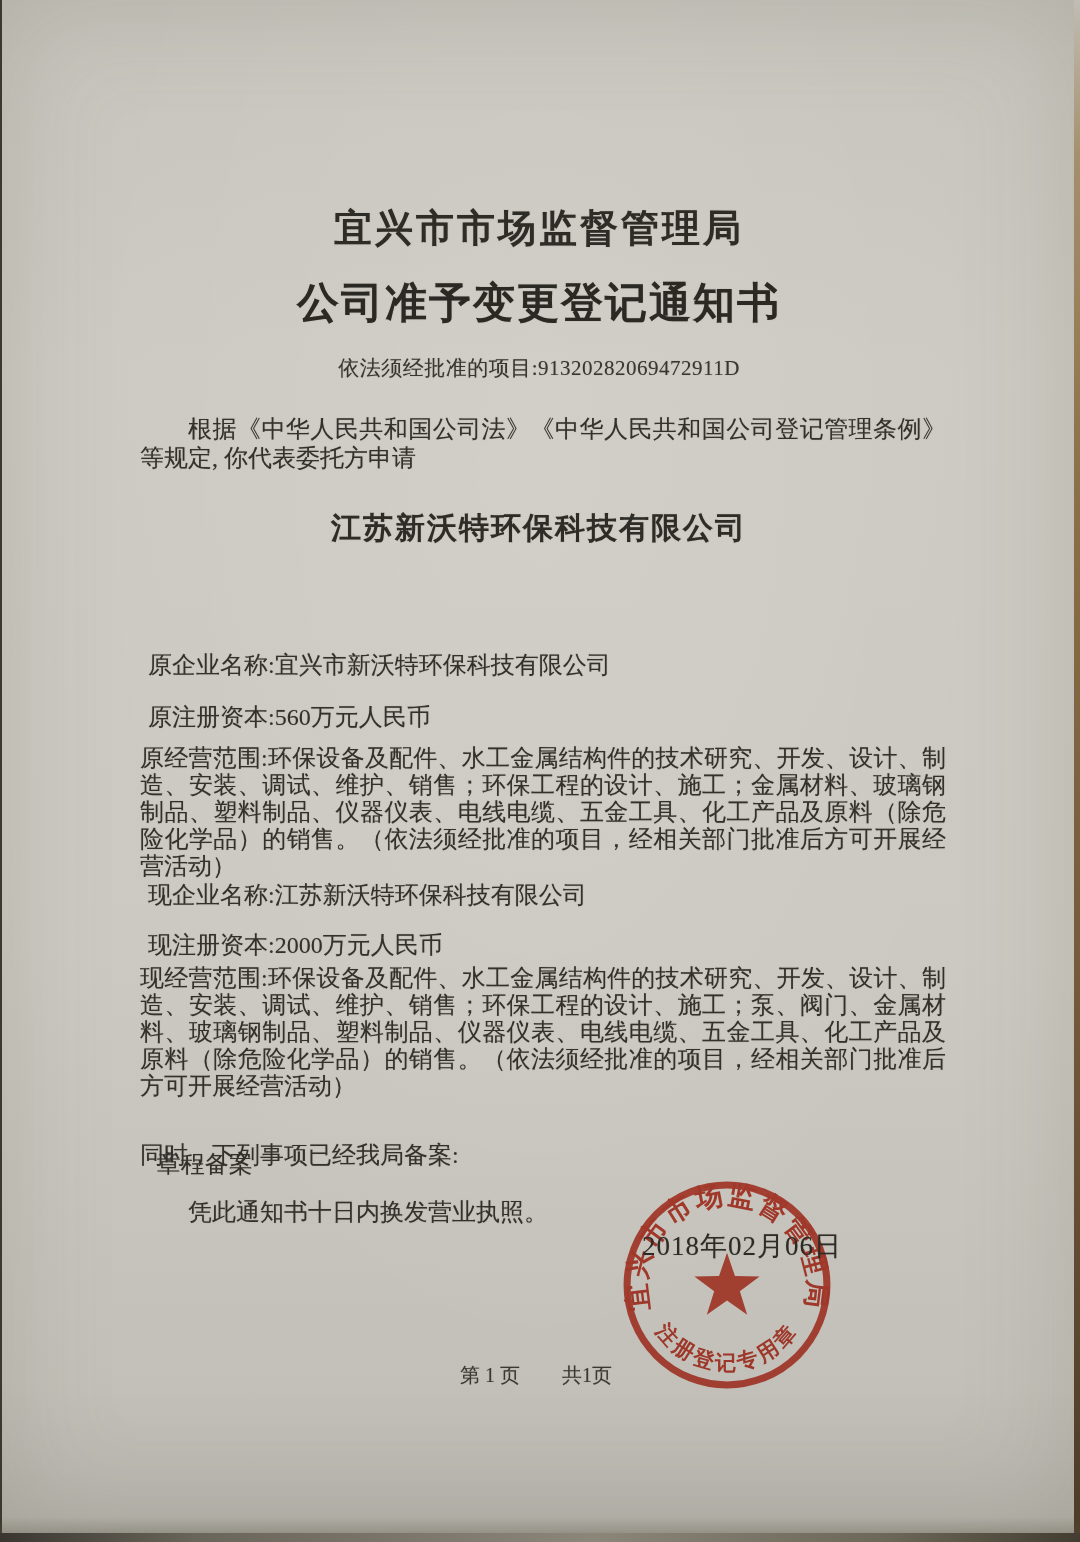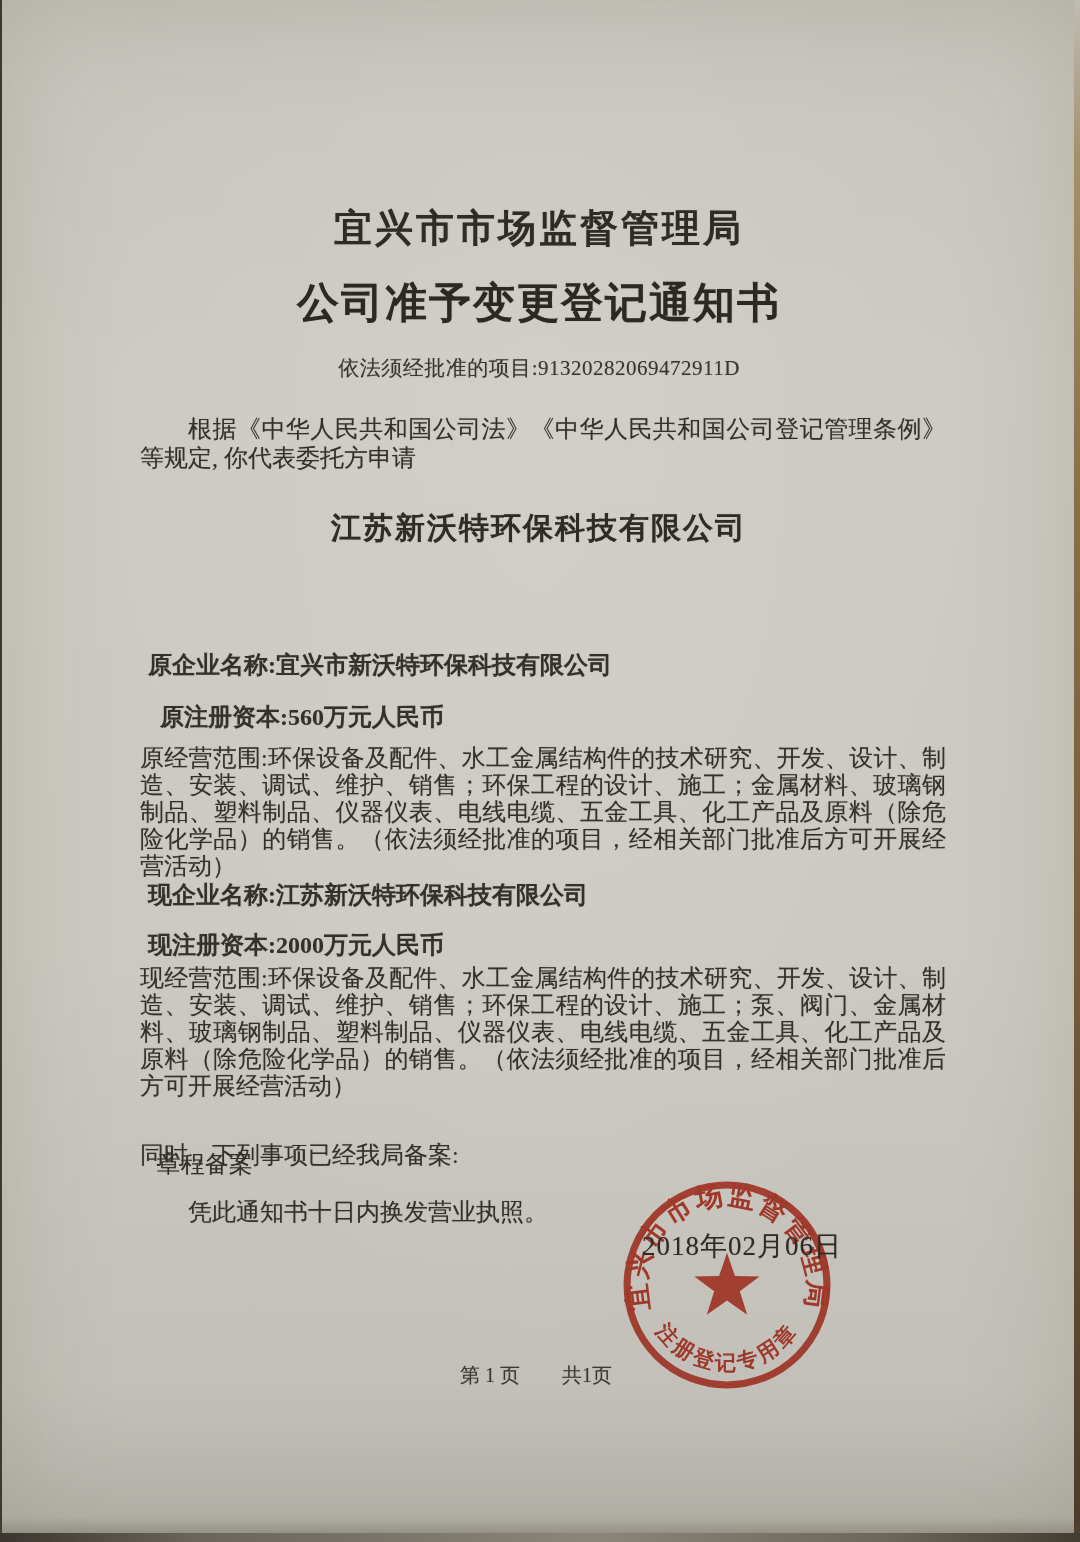--- a/index.html
+++ b/index.html
@@ -45,23 +45,23 @@
   .title1{top:203px; font-size:38px; font-weight:bold; letter-spacing:3px; color:#2e2c27;}
   .title2{top:275px; font-size:42px; font-weight:bold; letter-spacing:2px; color:#2b2924;}
   .docnum{top:329px; font-size:22px; letter-spacing:0.5px; color:#383631;}
   .creditcode{top:354px; font-size:21px; letter-spacing:0.5px; color:#383631;}
   .addressee{top:383px; font-size:26px; font-weight:600;}
   .para{font-size:24px; line-height:29px; text-align:justify;}
   .indent2{text-indent:2em;}
   .para1{top:415px;}
   .company{top:508px; font-size:30px; font-weight:bold; letter-spacing:2px; color:#2e2c27;}
   .para2{top:576px;}
-  .item{font-size:24px; line-height:27px; text-indent:8px; text-align:justify;font-weight:bold;}
+  .item{font-size:24px; line-height:27px; text-indent:8px; text-align:justify;}
   .f-name{top:652px;}
-  .f-cap{top:704px;margin-left:12px;}
+  .f-cap{top:704px;}
   .scope{font-size:24px; line-height:27px; text-indent:0; text-align:justify;}
   .f-scope{top:745px;}
   .c-name{top:882px;}
   .c-cap{top:932px;}
   .c-scope{top:965px;}
   .tongshi{top:1100px; font-size:24px;margin-top:41px;}
   .zhangcheng{top:1150px; font-size:24px; text-indent:0.7em;}
   .pingci{top:1198px; font-size:24px; text-indent:2em;}
   .datetext{top:1228px; left:640px; font-size:27px; letter-spacing:1px; color:#2d2b26; z-index:5;}
   .footer{top:1362px; left:458px; font-size:20px; color:#3a3832;}

